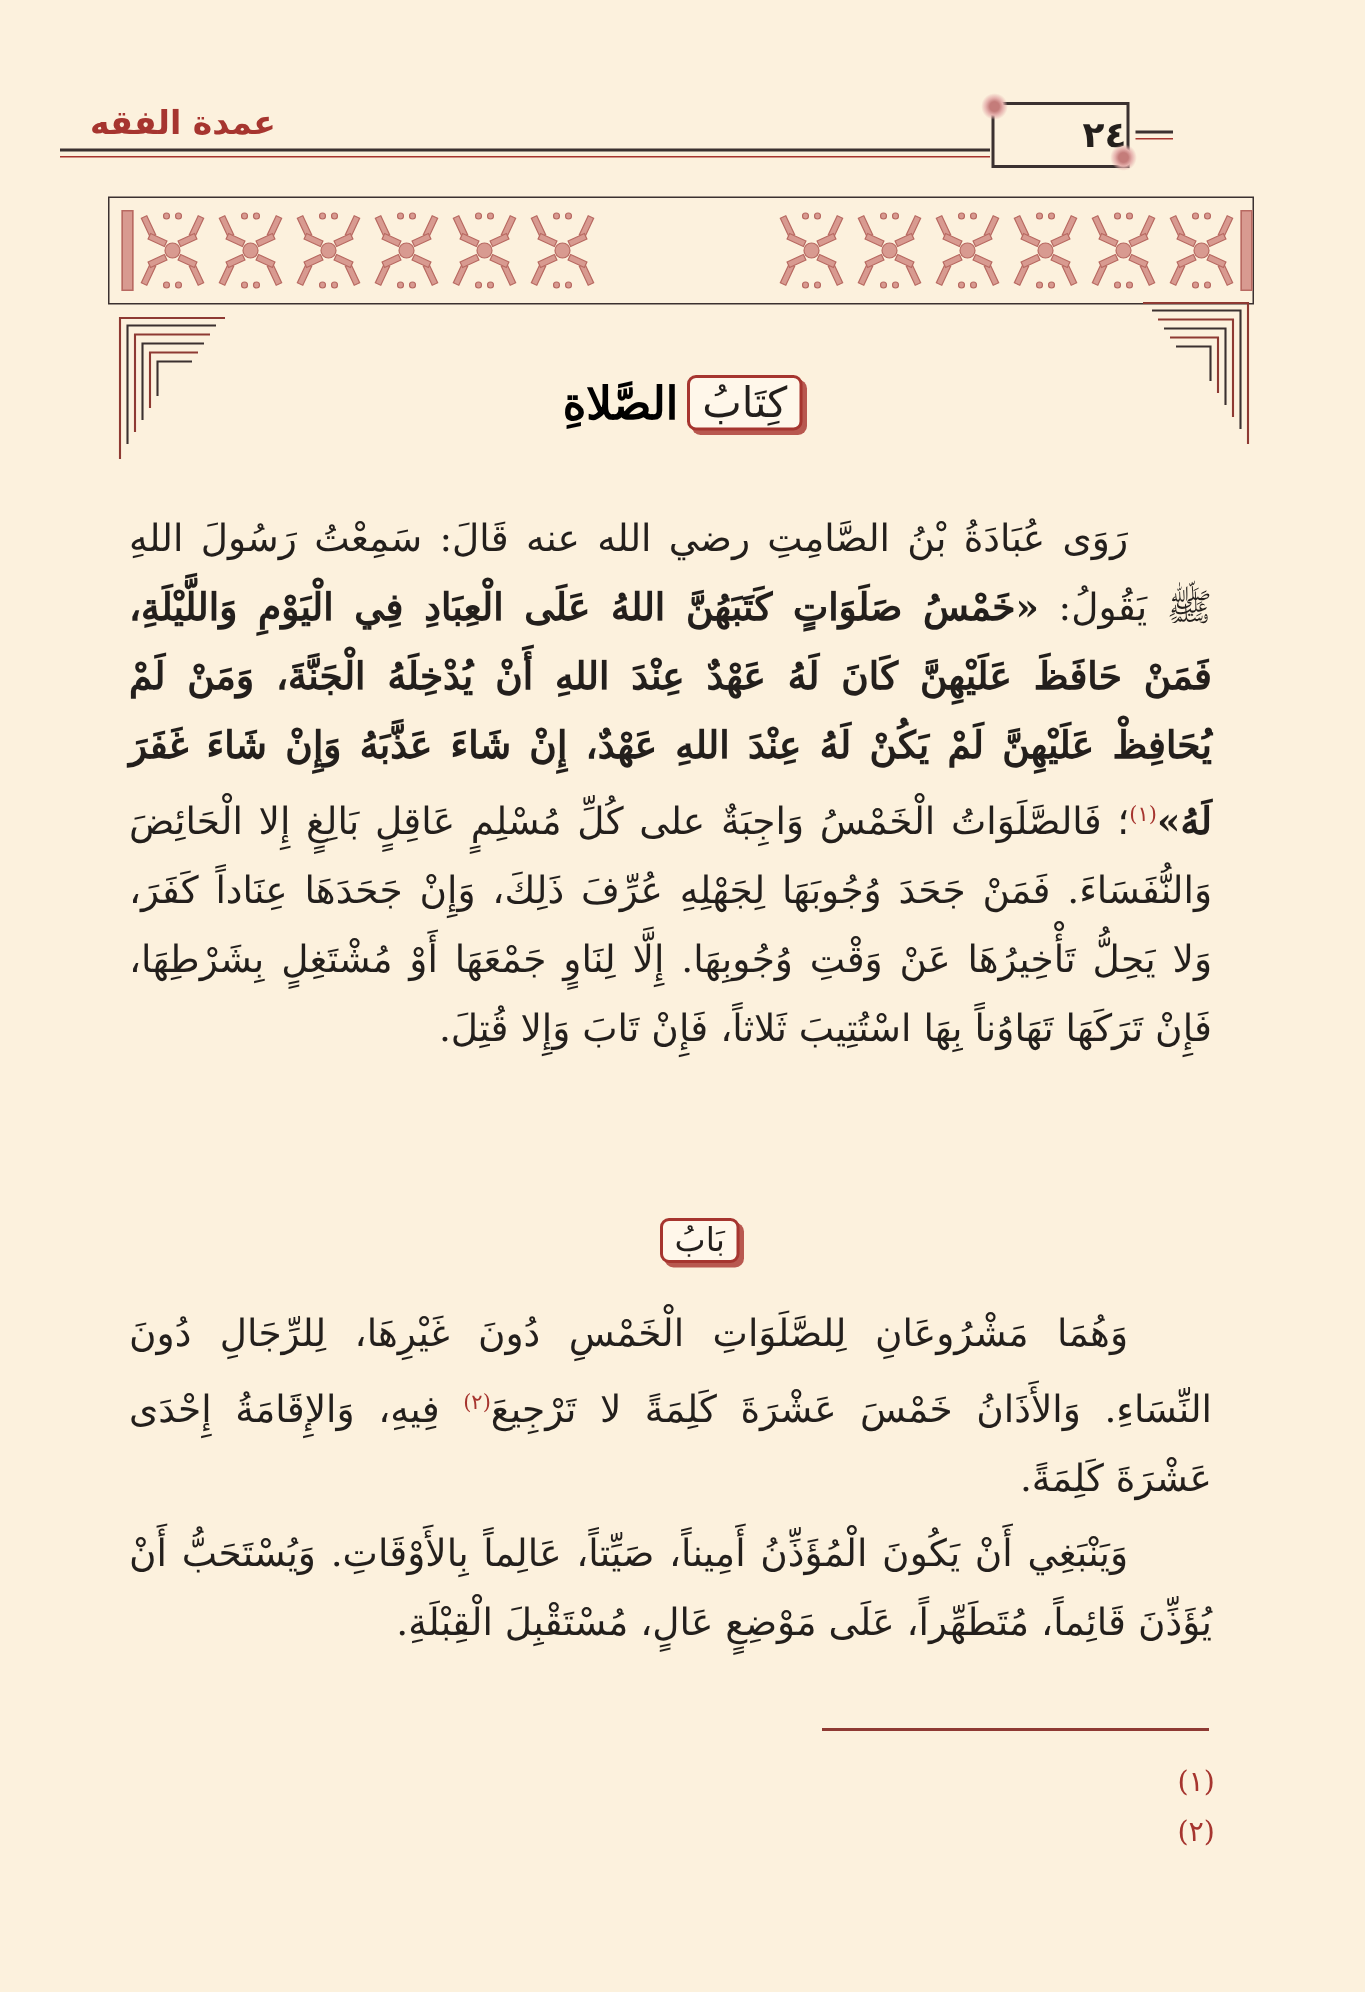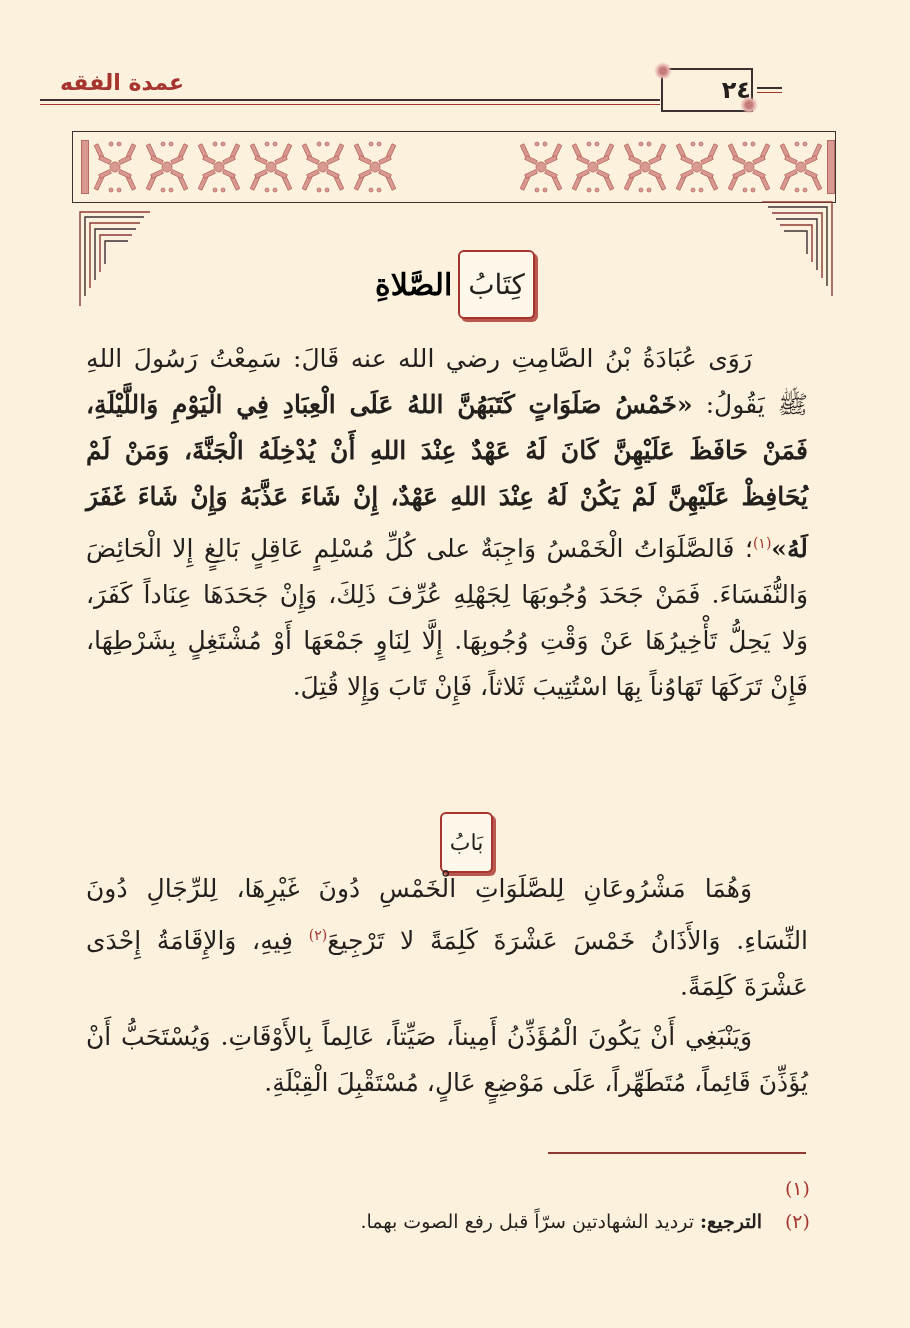--- a/index.html
+++ b/index.html
@@ -41,21 +41,21 @@
 
     
     .corner { width: 72px; height: 100px; }
 
     
     .chapter-title {
       left: 0; width: 910px; display: flex; justify-content: center; align-items: center;
       direction: rtl; gap: 6px;
     }
     .tag-box {
-      border: 2px solid #a6352f; border-radius: 6px; padding: 16px 8px;
+      border: 2px solid #a6352f; border-radius: 6px; padding: 0 8px;
       background: #fff7ea; box-shadow: 3px 3px 0 #b8584f;
       font-family: "DejaVu Serif", serif; color: #231f1c;
     }
     .title-text { font-family: Liberation Sans, sans-serif; font-weight: bold; color: #000000; }
 
     
     .body-block {
       left: 86px; width: 722px; direction: rtl; text-align: justify;
       font-size: 25px; line-height: 46px;
     }
@@ -343,15 +343,14 @@
   <p class="indent" style="margin-top:4px;">وَيَنْبَغِي أَنْ يَكُونَ الْمُؤَذِّنُ أَمِيناً، صَيِّتاً، عَالِماً بِالأَوْقَاتِ. وَيُسْتَحَبُّ أَنْ يُؤَذِّنَ قَائِماً، مُتَطَهِّراً، عَلَى مَوْضِعٍ عَالٍ، مُسْتَقْبِلَ الْقِبْلَةِ.</p>
 </div>
 
 <div class="abs footnote-rule"></div>
 <div class="abs footnotes">
   <div class="fn-row">
     <span class="fn-num">(١)</span>
   </div>
   <div class="fn-row">
     <span class="fn-num">(٢)</span>
-    <span><span class="fn-term">الترجيع:</span><span> ترديد الشهادتين سرّاً قبل رفع الصوت بهما.</span></span>
   </div>
 </div>
 
 </body></html>

